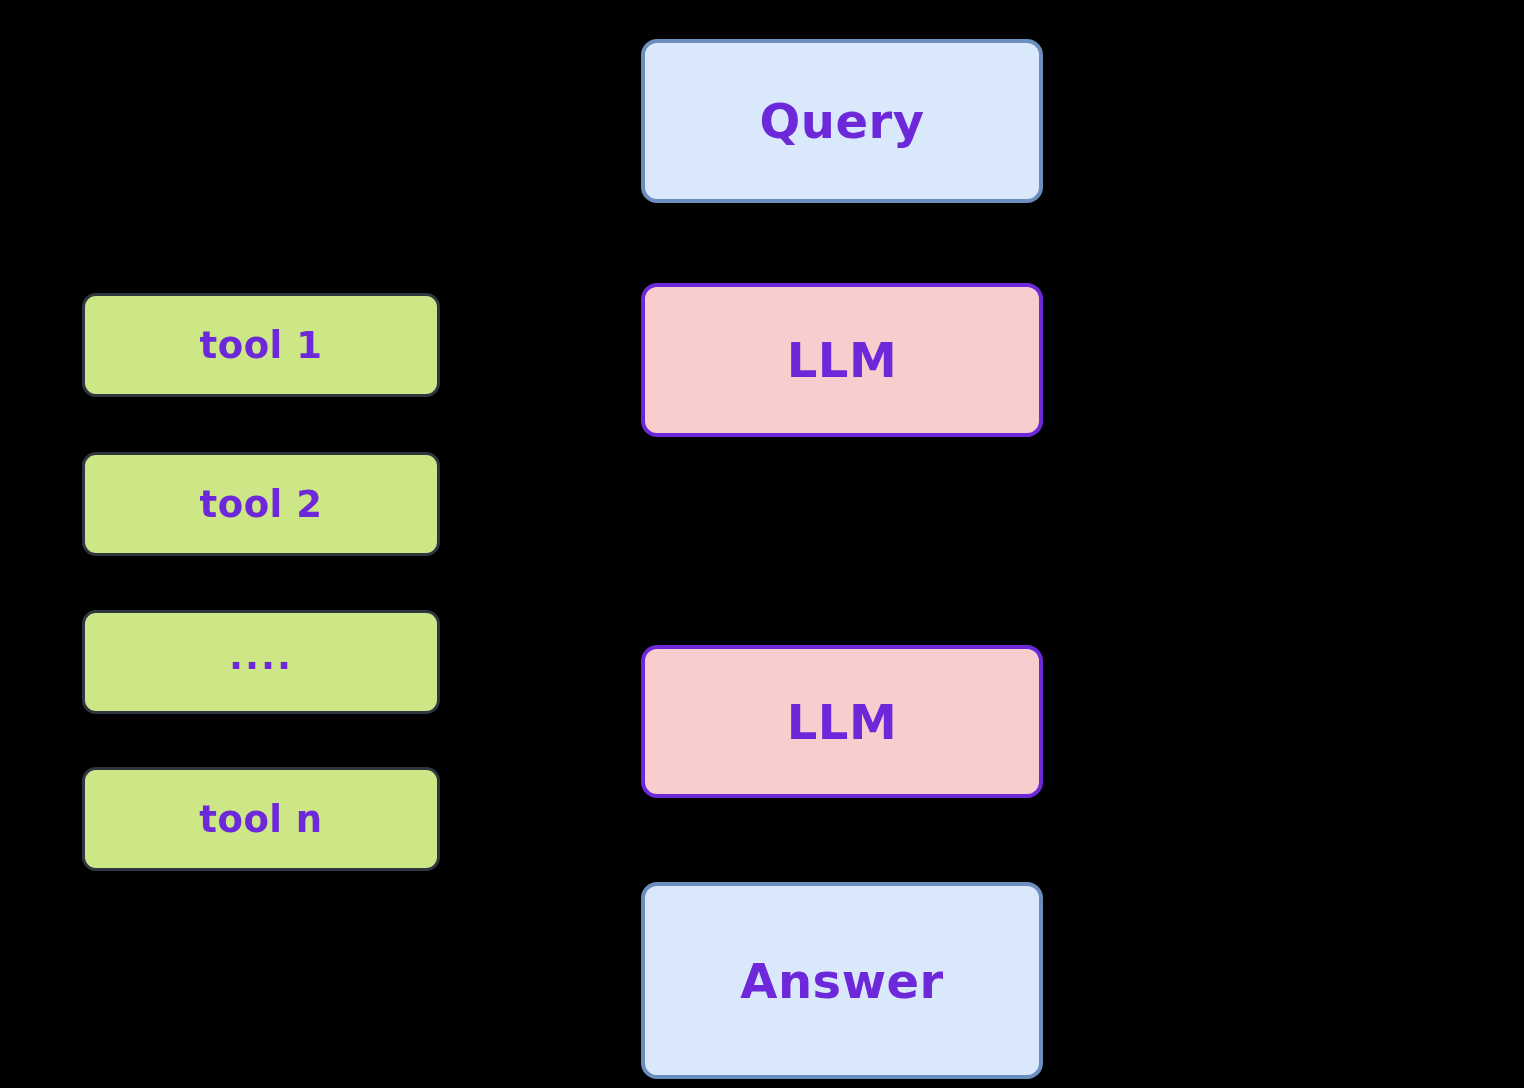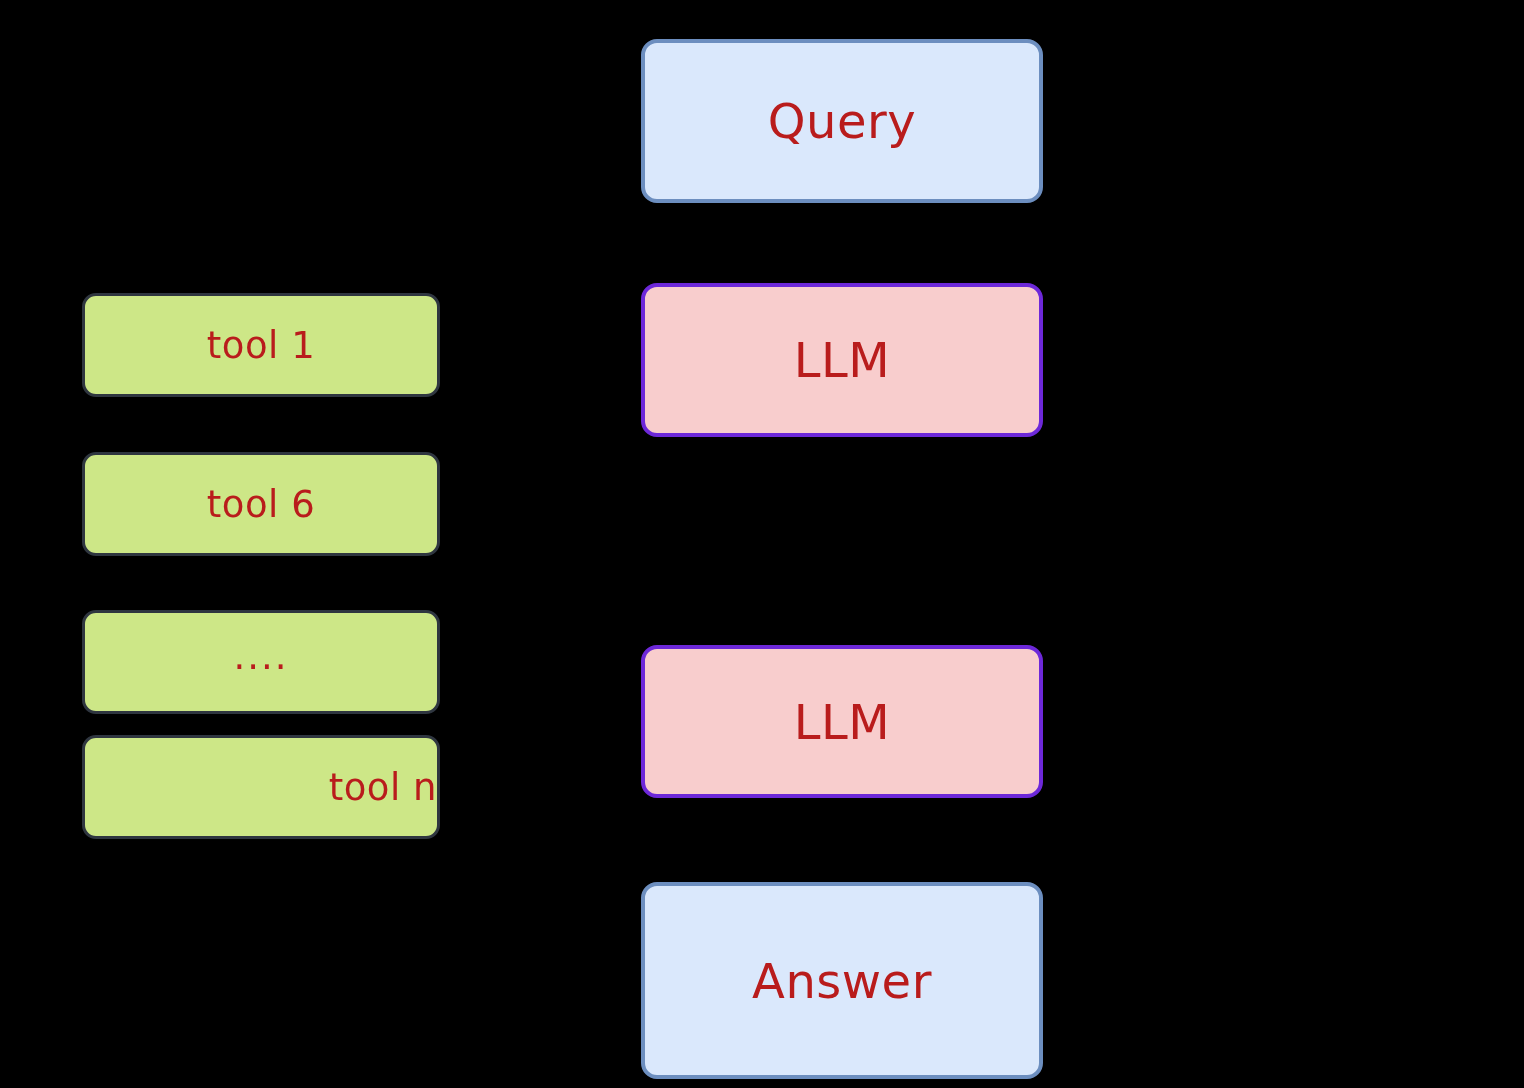--- a/index.html
+++ b/index.html
@@ -21,44 +21,44 @@
   .node {
     position: absolute;
     box-sizing: border-box;
     display: flex;
     align-items: center;
     justify-content: center;
     text-align: center;
     border-radius: 16px;
   }
   .node .label {
-    color: #b91c1c;
+    color: #6d28d9;
     font-family: "DejaVu Sans", sans-serif;
-    font-weight: 400;
+    font-weight: 700;
     letter-spacing: 0.5px;
     line-height: 1;
     white-space: nowrap;
   }
 
   
   .node.tool {
     left: 82px;
     width: 358px;
     height: 104px;
     background: #cde787;
     border: 3px solid #2f3640;
     border-radius: 14px;
   }
   .node.tool .label {
     font-size: 37px;
   }
   .node.tool-1 { top: 293px; }
   .node.tool-2 { top: 452px; }
   .node.tool-dots { top: 610px; }
-  .node.tool-n { top: 735px; justify-content: flex-end; }
+  .node.tool-n { top: 767px; }
   
   .node.tool-dots .label {
     position: relative;
     top: -6px;
     letter-spacing: 2px;
   }
 
   
   .node.col2 {
     left: 641px;
@@ -82,21 +82,21 @@
 </head>
 <body>
 
 <div id="canvas">
 
   <div class="node tool tool-1">
     <span class="label">tool 1</span>
   </div>
 
   <div class="node tool tool-2">
-    <span class="label">tool 6</span>
+    <span class="label">tool 2</span>
   </div>
 
   <div class="node tool tool-dots">
     <span class="label">....</span>
   </div>
 
   <div class="node tool tool-n">
     <span class="label">tool n</span>
   </div>
 

